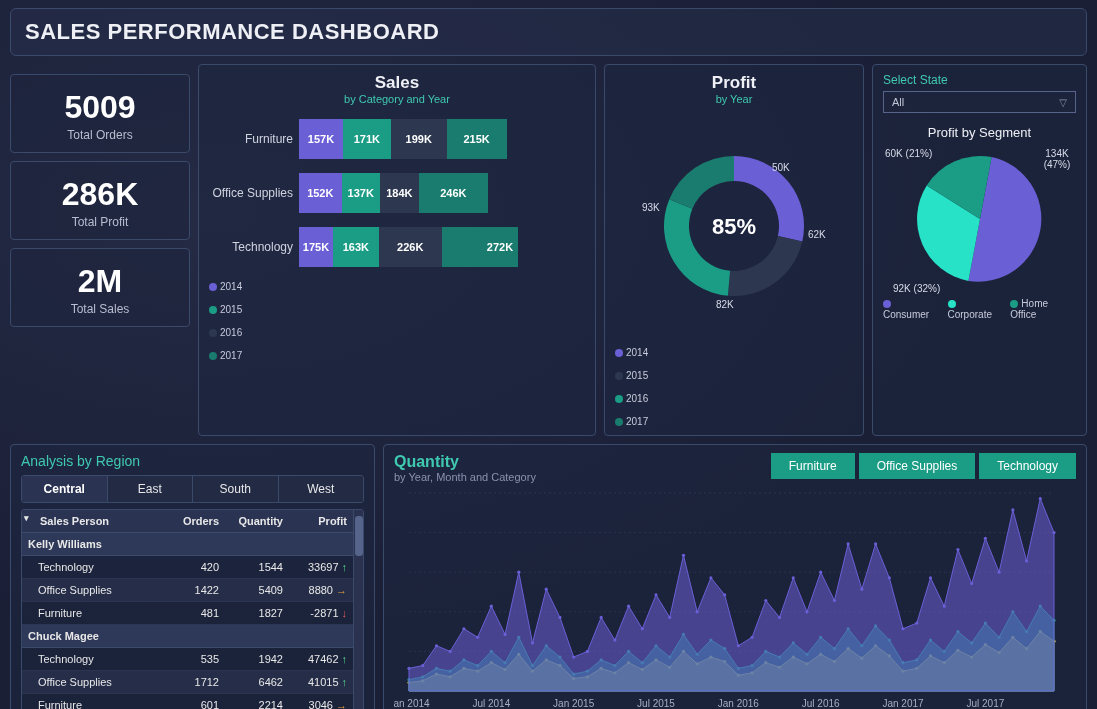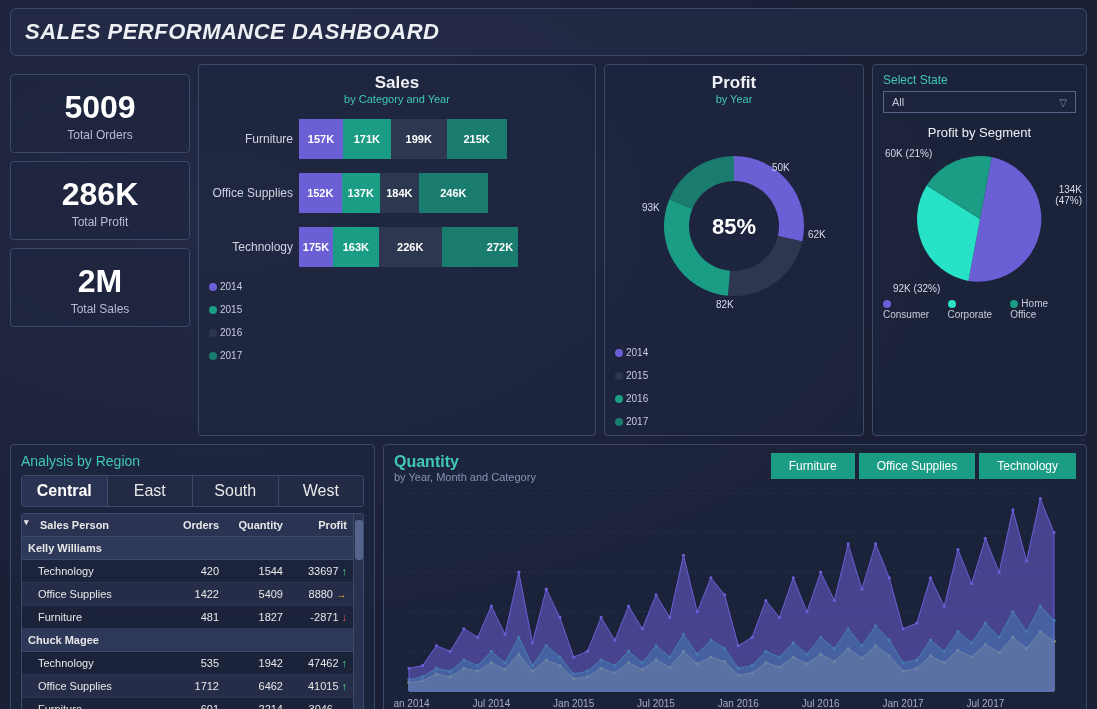--- a/index.html
+++ b/index.html
@@ -11,21 +11,20 @@
     width: 1097px;
     height: 709px;
     overflow: hidden;
   }
   .header {
     border: 1px solid #3a4a6a;
     border-radius: 6px;
     margin: 8px 10px;
     padding: 10px 14px;
     background: rgba(40,48,78,0.45);
-    font-style: italic;
   }
   .header h1 { font-size: 22px; font-weight: 700; letter-spacing: 0.5px; color: #eef0f5; }
   .top-row { display: flex; gap: 8px; margin: 0 10px; }
   .kpi-col { width: 180px; display: flex; flex-direction: column; gap: 8px; padding-top: 10px; }
   .kpi-card {
     border: 1px solid #3a4a6a;
     border-radius: 4px;
     background: rgba(30,36,60,0.55);
     text-align: center;
     padding: 14px 4px 10px 4px;
@@ -68,21 +67,21 @@
   }
   .chev { font-size: 10px; color: #8a92b0; }
   .pie-title { text-align: center; font-size: 13px; color: #eef0f5; margin-bottom: 4px; }
   .pie-wrap { display:flex; justify-content:center; align-items:center; height:150px; position:relative;}
   .pie-text { position:absolute; font-size:10px; color:#d8dbe8; }
   .pie-legend { display:flex; justify-content:center; gap:8px; margin-top:4px; }
   .bottom-row { display:flex; gap:8px; margin:8px 10px 0 10px; }
   .region-panel { width: 365px; }
   .region-title { font-size: 14px; color:#3fc9b0; margin-bottom:6px; }
   .tabs { display:flex; border:1px solid #3a4a6a; border-radius:3px; overflow:hidden; }
-  .tab { flex:1; text-align:center; padding:6px 0; font-size:16px; background:#222a44; border-right:1px solid #3a4a6a; cursor:pointer; }
+  .tab { flex:1; text-align:center; padding:6px 0; font-size:12px; background:#222a44; border-right:1px solid #3a4a6a; cursor:pointer; }
   .tab:last-child { border-right:none; }
   .tab.active { background:#2a3352; font-weight:700; color:#fff; }
   .table-wrap { border:1px solid #3a4a6a; border-radius:3px; margin-top:6px; overflow:hidden; }
   .thead { display:flex; background:#2a3352; border-bottom:1px solid #3a4a6a; }
   .th, .td { font-size:11px; padding:5px 6px; }
   .th { font-weight:700; }
   .col-sp { flex: 1.5; }
   .col-n { width:60px; text-align:right; }
   .col-n2 { width:64px; text-align:right; }
   .grp { background:#2e3858; font-weight:700; padding:5px 6px; font-size:11px; border-bottom:1px solid #3a4a6a; }
@@ -195,21 +194,21 @@
     <div class="pie-title">Profit by Segment</div>
     <div class="pie-wrap">
       <svg width="140" height="140" viewBox="0 0 140 140">
         <g transform="translate(70,70)">
           <path d="M0,0 L11.6,-61.9 A63,63 0 0,1 -11.6,61.9 Z" fill="#6b5fd6"></path>
           <path d="M0,0 L-11.6,61.9 A63,63 0 0,1 -53.3,-33.5 Z" fill="#27e2c7"></path>
           <path d="M0,0 L-53.3,-33.5 A63,63 0 0,1 11.6,-61.9 Z" fill="#1a9c85"></path>
         </g>
       </svg>
       <div class="pie-text" style="top:4px; left:2px;">60K (21%)</div>
-      <div class="pie-text" style="top:4px; right:-6px; text-align:right; width:50px;margin-top:36px;">134K (47%)</div>
+      <div class="pie-text" style="top:4px; right:-6px; text-align:center; width:50px;">134K (47%)</div>
       <div class="pie-text" style="bottom:0px; left:10px;">92K (32%)</div>
     </div>
     <div class="pie-legend">
       <span class="litem"><span class="ldot" style="background:#6b5fd6"></span><span>Consumer</span></span>
       <span class="litem"><span class="ldot" style="background:#27e2c7"></span><span>Corporate</span></span>
       <span class="litem"><span class="ldot" style="background:#1a9c85"></span><span>Home Office</span></span>
     </div>
   </div>
 </div>
 

